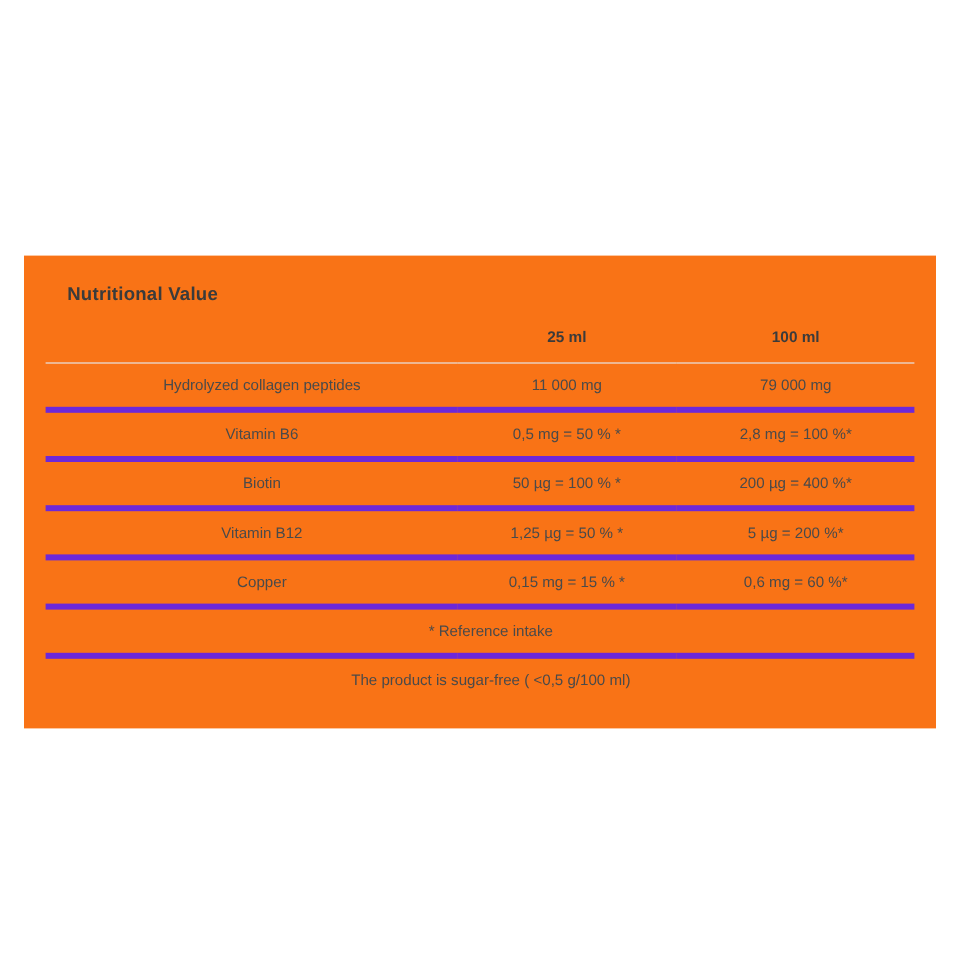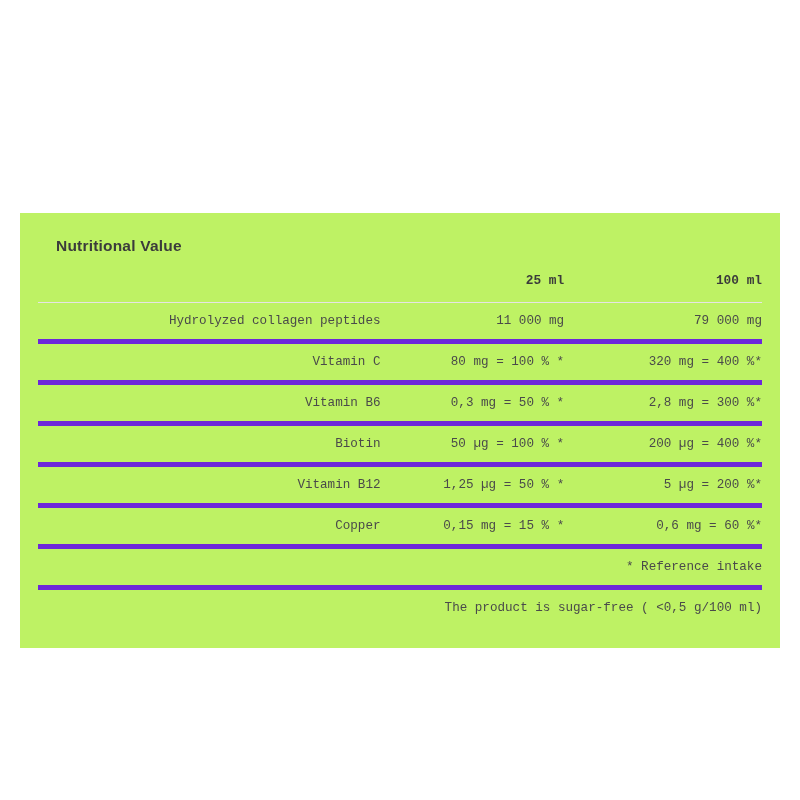--- a/index.html
+++ b/index.html
@@ -18,47 +18,46 @@
     width: 800px;
     height: 800px;
     background: #ffffff;
     overflow: hidden;
   }
   .panel {
     position: absolute;
     left: 20px;
     top: 213px;
     width: 760px;
-    background: #bef264;
+    background: #f97316;
     padding: 0;
   }
   .panel-inner {
     padding: 18px 18px 22px 18px;
   }
   .title {
     font-size: 15.5px;
     font-weight: bold;
     color: #3b3b3b;
     letter-spacing: 0.2px;
     margin: 6px 0 18px 18px;
   }
   table.nutrition {
     width: 100%;
     border-collapse: collapse;
     table-layout: fixed;
   }
   table.nutrition th,
   table.nutrition td {
-    text-align: right;
+    text-align: center;
     font-size: 12.6px;
     color: #4a4a4a;
     font-weight: normal;
     padding: 11px 0 11px 0;
     vertical-align: middle;
-    font-family: Liberation Mono, monospace;
   }
   table.nutrition thead th {
     font-weight: bold;
     color: #3b3b3b;
     font-size: 12.8px;
     padding-bottom: 14px;
     padding-top: 0;
     border-bottom: 1px solid #e6e4e4;
   }
   table.nutrition tbody tr {
@@ -93,28 +92,23 @@
             <th class="col-b">100 ml</th>
           </tr>
         </thead>
         <tbody>
           <tr>
             <td class="col-name">Hydrolyzed collagen peptides</td>
             <td class="col-a">11 000 mg</td>
             <td class="col-b">79 000 mg</td>
           </tr>
           <tr>
-            <td class="col-name">Vitamin C</td>
-            <td class="col-a">80 mg = 100 % *</td>
-            <td class="col-b">320 mg = 400 %*</td>
-          </tr>
-          <tr>
             <td class="col-name">Vitamin B6</td>
-            <td class="col-a">0,3 mg = 50 % *</td>
-            <td class="col-b">2,8 mg = 300 %*</td>
+            <td class="col-a">0,5 mg = 50 % *</td>
+            <td class="col-b">2,8 mg = 100 %*</td>
           </tr>
           <tr>
             <td class="col-name">Biotin</td>
             <td class="col-a">50 µg = 100 % *</td>
             <td class="col-b">200 µg = 400 %*</td>
           </tr>
           <tr>
             <td class="col-name">Vitamin B12</td>
             <td class="col-a">1,25 µg = 50 % *</td>
             <td class="col-b">5 µg = 200 %*</td>

